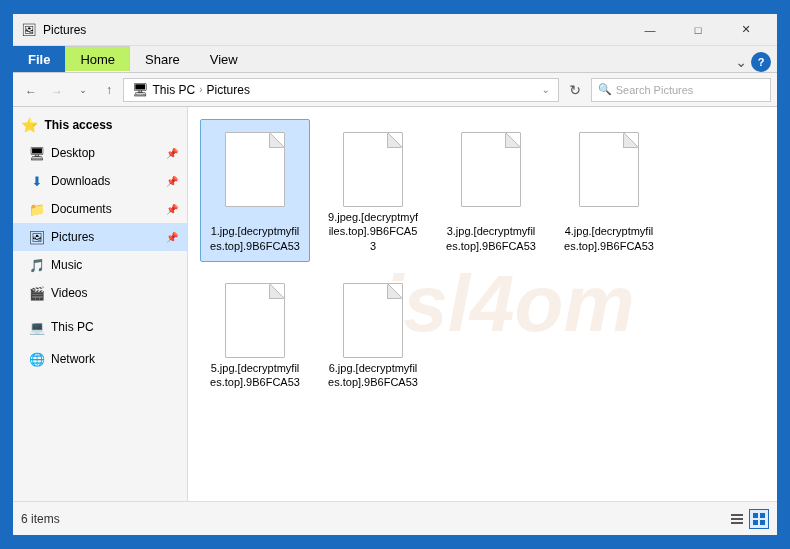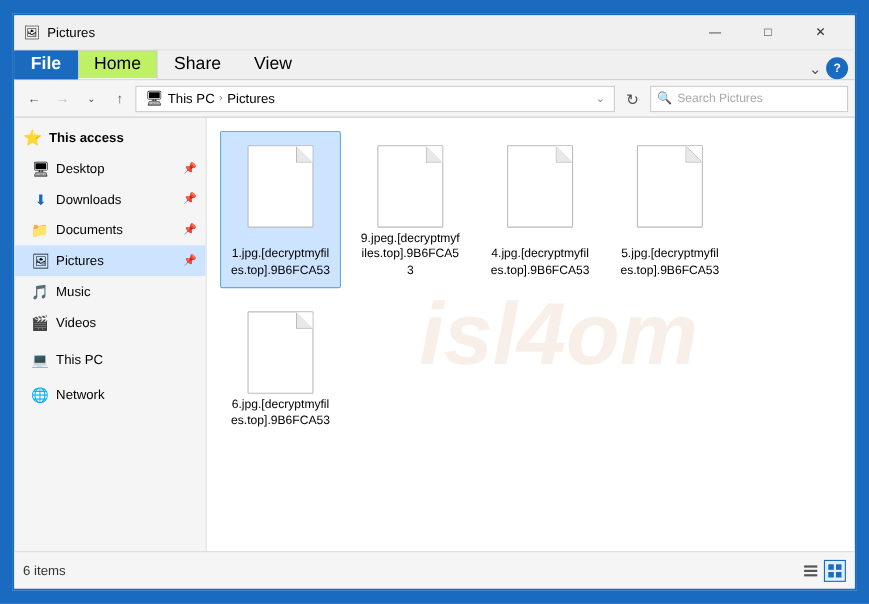--- a/index.html
+++ b/index.html
@@ -67,21 +67,21 @@
       border-bottom: 1px solid #ccc;
       flex-shrink: 0;
     }
     .ribbon-tabs {
       display: flex;
       align-items: flex-end;
       height: 26px;
     }
     .ribbon-tab {
       padding: 4px 14px;
-      font-size: 16px;
+      font-size: 13px;
       cursor: pointer;
       border: 1px solid transparent;
       height: 26px;
       display: flex;
       align-items: center;
     }
     .ribbon-tab.active {
       background: #bef264;
       border-color: #ccc;
       border-bottom-color: #fff;
@@ -435,20 +435,26 @@
         <div class="file-name">1.jpg.[decryptmyfiles.top].9B6FCA53</div>
       </div>
 
       <div class="file-item">
         <div class="file-icon">
           <div class="file-icon-paper"></div>
         </div>
         <div class="file-name">9.jpeg.[decryptmyfiles.top].9B6FCA53</div>
       </div>
 
+      <div class="file-item">
+        <div class="file-icon">
+          <div class="file-icon-paper"></div>
+        </div>
+        <div class="file-name">3.jpg.[decryptmyfiles.top].9B6FCA53</div>
+      </div>
 
       <div class="file-item">
         <div class="file-icon">
           <div class="file-icon-paper"></div>
         </div>
         <div class="file-name">4.jpg.[decryptmyfiles.top].9B6FCA53</div>
       </div>
 
       <div class="file-item">
         <div class="file-icon">

